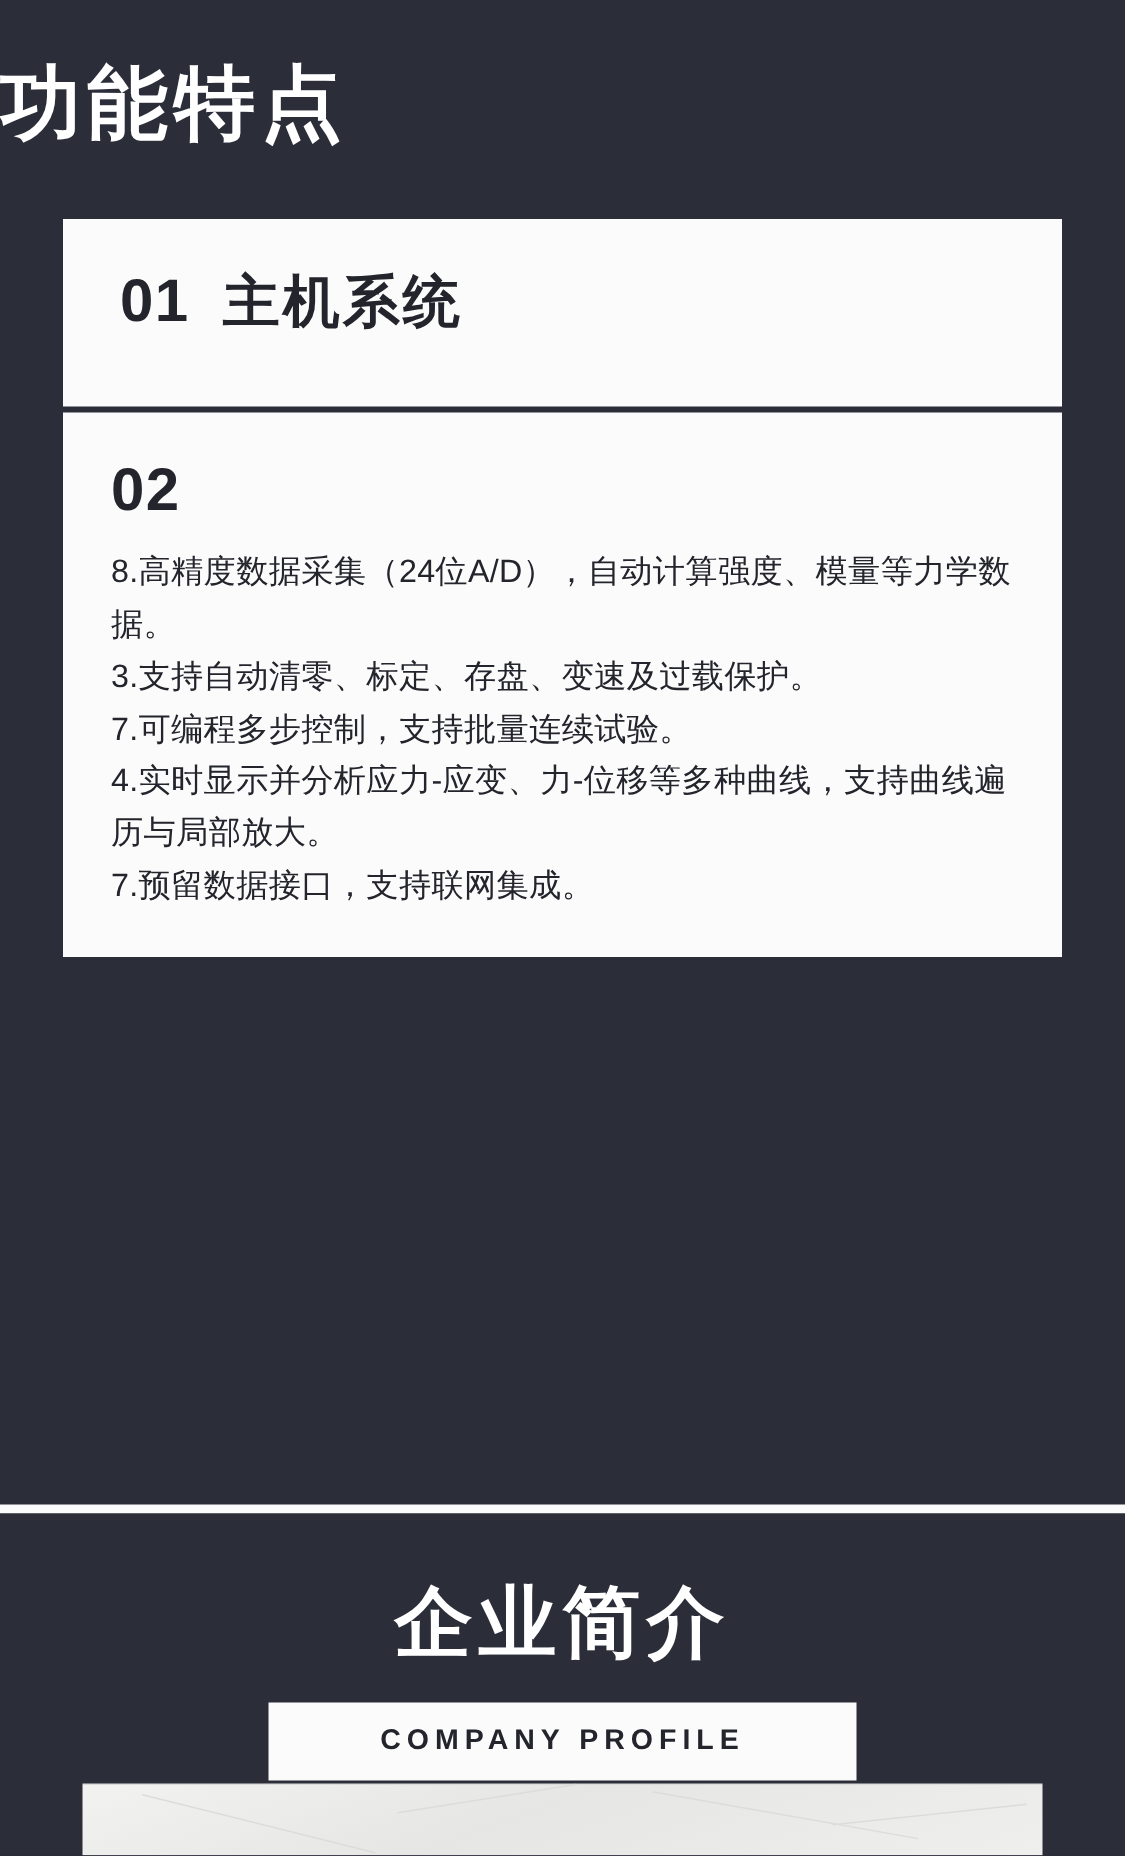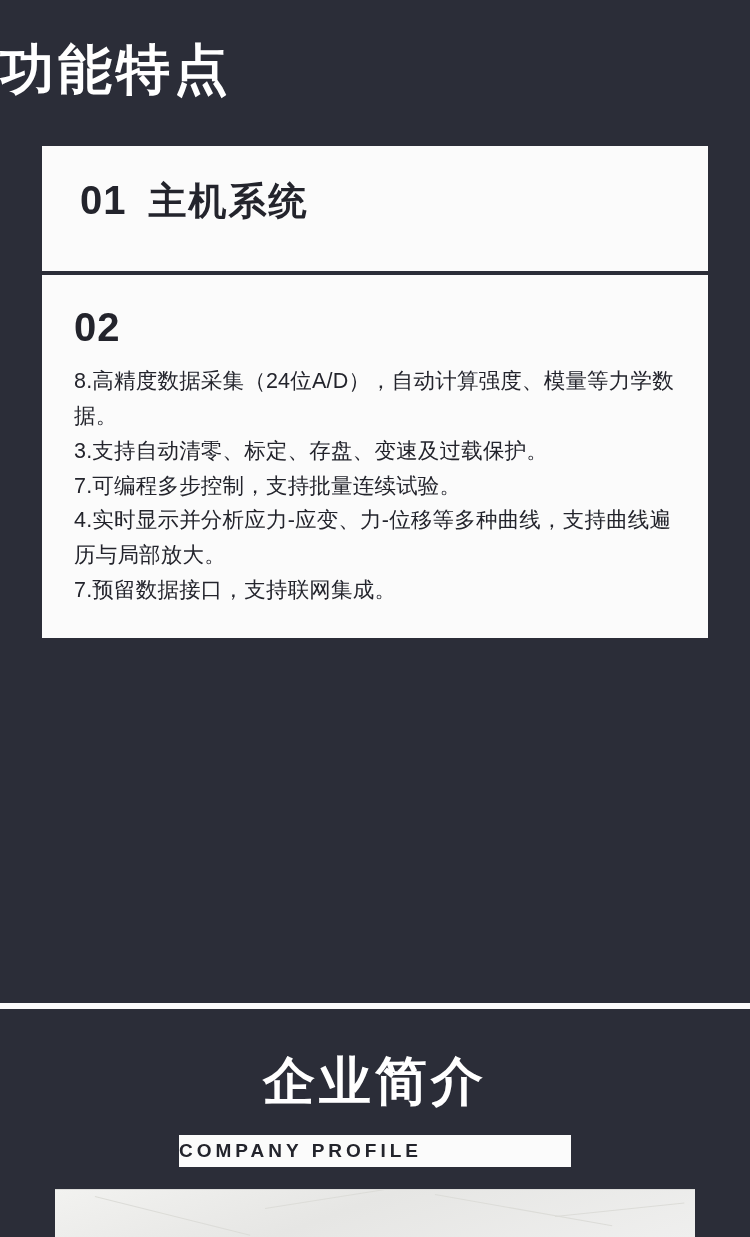--- a/index.html
+++ b/index.html
@@ -90,24 +90,25 @@
   .profile-title {
     margin-top: 38px;
     color: #ffffff;
     font-size: 52px;
     font-weight: bold;
     letter-spacing: 4px;
   }
   .profile-sub-bar {
     margin: 18px auto 0;
     width: 392px;
-    height: 32px;
+    height: 52px;
     background: #fbfbfb;
     display: flex;
     align-items: center;
+    justify-content: center;
   }
   .profile-sub {
     color: #23242c;
     font-size: 19px;
     font-weight: bold;
     letter-spacing: 4px;
   }
   .profile-photo {
     position: absolute;
     left: 55px;

